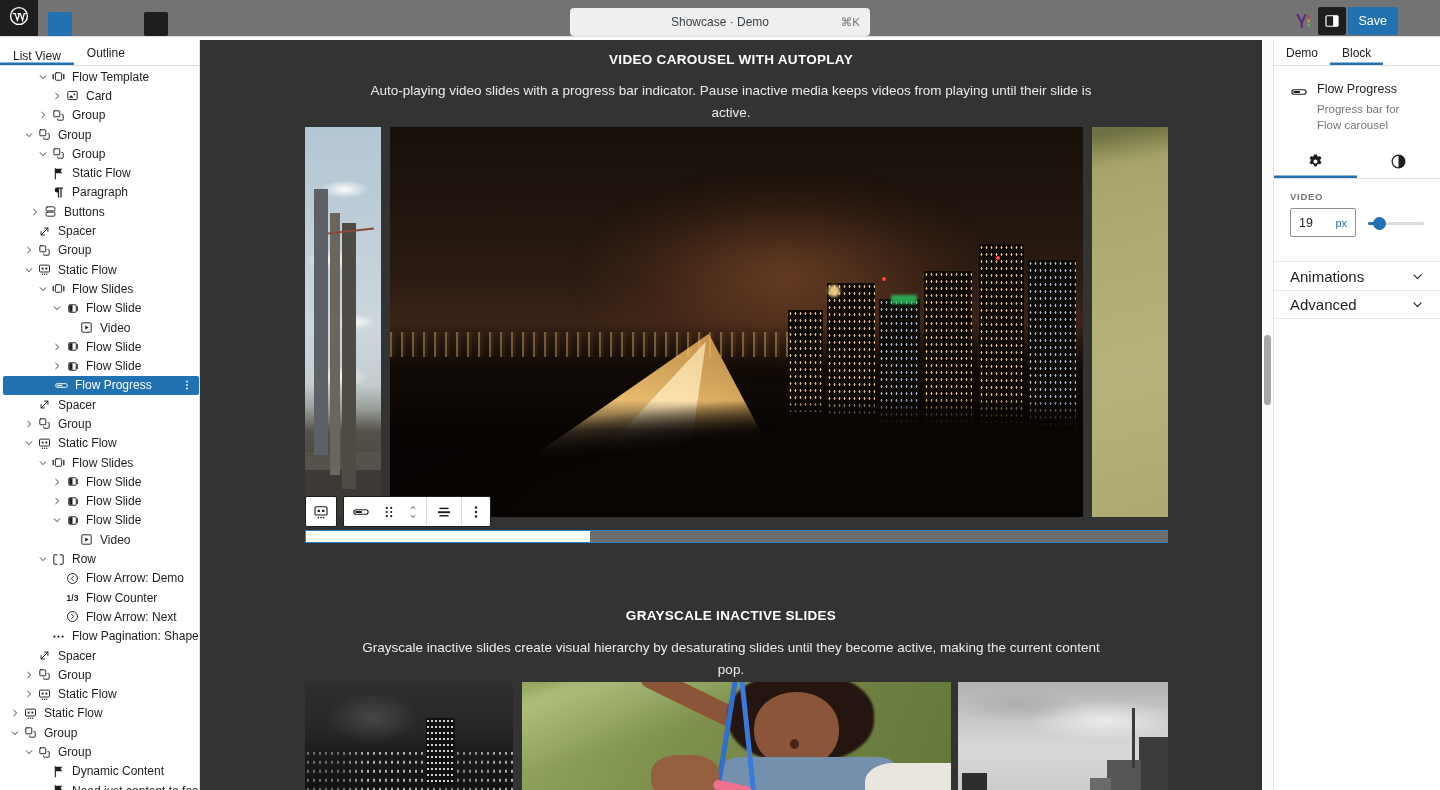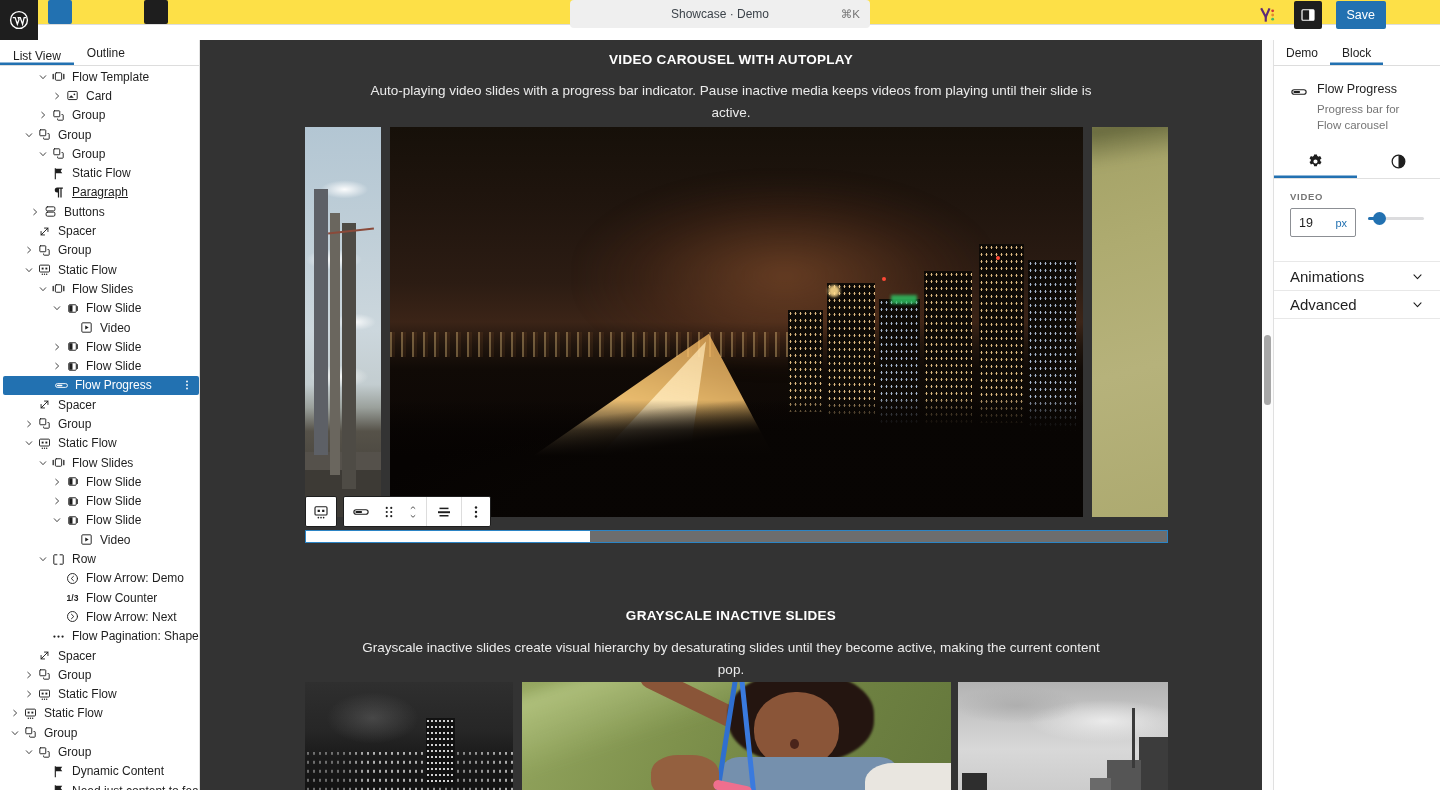--- a/index.html
+++ b/index.html
@@ -1,36 +1,36 @@
 <!DOCTYPE html>
 <html><head>
 <meta charset="utf-8">
 <style>
   html,body{margin:0;padding:0;width:1440px;height:790px;overflow:hidden;
     font-family:"Liberation Sans",sans-serif;background:#fff;color:#1e1e1e;}
   *{box-sizing:border-box;}
   svg{display:block;}
 
   
-  .topbar{position:absolute;top:0;left:0;right:0;height:25px;background:#fde047;
-    border-bottom:1px solid #ddd;display:flex;align-items:flex-start;z-index:30;}
+  .topbar{position:absolute;top:0;left:0;right:0;height:37px;background:#737373;
+    border-bottom:1px solid #ddd;display:flex;align-items:flex-end;z-index:30;}
   .wp-logo{width:38px;height:40px;background:#1e1e1e;color:#fff;display:flex;
     align-items:center;justify-content:center;}
   .inserter{width:24px;height:24px;margin-left:10px;background:#2271b1;border-radius:2px;
     color:#fff;display:flex;align-items:center;justify-content:center;}
   .tb-ibtn{width:30px;height:30px;display:flex;align-items:center;justify-content:center;
     margin-left:4px;color:#1e1e1e;}
   .tb-ibtn.disabled{color:#b5b5b5;}
   .lv-btn{width:24px;height:24px;margin-left:4px;background:#1e1e1e;border-radius:2px;
     color:#fff;display:flex;align-items:center;justify-content:center;}
   .doc-pill{position:absolute;left:50%;transform:translateX(-50%);width:300px;height:28px;
     background:#efefef;border-radius:4px;display:flex;align-items:center;justify-content:center;
     font-size:12px;color:#3c434a;}
   .doc-pill .shortcut{position:absolute;right:10px;color:#757575;font-size:11.5px;}
-  .tb-right{margin-left:auto;display:flex;align-items:center;gap:12px;padding-right:10px;}
+  .tb-right{margin-left:auto;display:flex;align-items:center;gap:0;padding-right:10px;}
   .tb-right .tb-ibtn{margin-left:0;}
   .toggle-btn{width:28px;height:28px;background:#1e1e1e;border-radius:2px;color:#fff;
     display:flex;align-items:center;justify-content:center;}
   .save-btn{height:28px;padding:0 11px;background:#2271b1;border:none;border-radius:2px;
     color:#fff;font-size:12.5px;font-family:inherit;display:flex;align-items:center;margin:0 2px;}
 
   
   .list-panel{position:absolute;top:40px;left:0;width:200px;bottom:0;background:#fff;
     border-right:1px solid #e0e0e0;z-index:20;display:flex;flex-direction:column;}
   .lp-tabs{height:26px;border-bottom:1px solid #ddd;display:flex;align-items:stretch;
@@ -170,21 +170,21 @@
   .bc-title{font-size:12.5px;color:#1e1e1e;}
   .bc-desc{font-size:11.5px;color:#757575;margin-top:5px;line-height:1.4;}
   .icon-tabs{display:flex;border-bottom:1px solid #e0e0e0;height:34px;}
   .icon-tab{width:50%;display:flex;align-items:center;justify-content:center;}
   .icon-tab svg{width:19px;height:19px;}
   .icon-tab.active{box-shadow:inset 0 -2.5px 0 #2271b1;}
   .settings-head{display:flex;align-items:center;justify-content:space-between;
     padding:14px 16px 2px;font-size:12.5px;color:#1e1e1e;}
   .settings-head svg{width:16px;height:16px;}
   .height-label{padding:12px 16px 6px;font-size:9.5px;font-weight:700;letter-spacing:.7px;color:#757575;}
-  .height-row{display:flex;gap:12px;padding:0 16px 16px;}
+  .height-row{display:flex;align-items:center;gap:12px;padding:0 16px 16px;}
   .num-input{width:66px;height:29px;border:1px solid #8c8f94;border-radius:2px;
     display:flex;align-items:center;padding:0 8px;font-size:12.5px;background:#fff;}
   .num-input .unit{margin-left:auto;color:#2271b1;font-size:11px;}
   .hslider{flex:1;position:relative;height:20px;}
   .hs-track{position:absolute;left:0;right:0;top:9px;height:3px;background:#dcdcde;border-radius:2px;}
   .hs-fill{position:absolute;left:0;top:9px;height:3px;background:#2271b1;border-radius:2px;}
   .hs-handle{position:absolute;top:4px;width:13px;height:13px;border-radius:50%;background:#2271b1;margin-left:-3px;}
   .acc{display:flex;align-items:center;justify-content:space-between;padding:0 16px;height:29px;
     border-top:1px solid #e8e8e8;font-size:15px;color:#1e1e1e;}
   .acc:last-child{border-bottom:1px solid #e8e8e8;}
@@ -386,21 +386,21 @@
       </div>
       <div class="trow" style="padding-left: 50px;">
         <span class="ticon">
           <svg viewBox="0 0 24 24" fill="currentColor">
             <path d="M6 3.5h1.8V21H6z"></path>
             <path d="M7 4.5h11l-2.6 3.5L18 11.5H7z"></path>
           </svg>
         </span>
         <span class="tlabel">Static Flow</span>
       </div>
-      <div class="trow" style="padding-left: 50px; text-decoration: underline;">
+      <div class="trow" style="padding-left: 50px;">
         <span class="ticon">
           <svg viewBox="0 0 24 24" fill="currentColor">
             <path d="M10 4a4 4 0 000 8h1v8h2V6h2v14h2V6h2V4z"></path>
           </svg>
         </span>
         <span class="tlabel">Paragraph</span>
       </div>
       <div class="trow" style="padding-left: 28px; text-align: center;">
         <span class="chev">
           <svg viewBox="0 0 24 24" fill="none" stroke="currentColor" stroke-width="2" stroke-linecap="round" stroke-linejoin="round">

